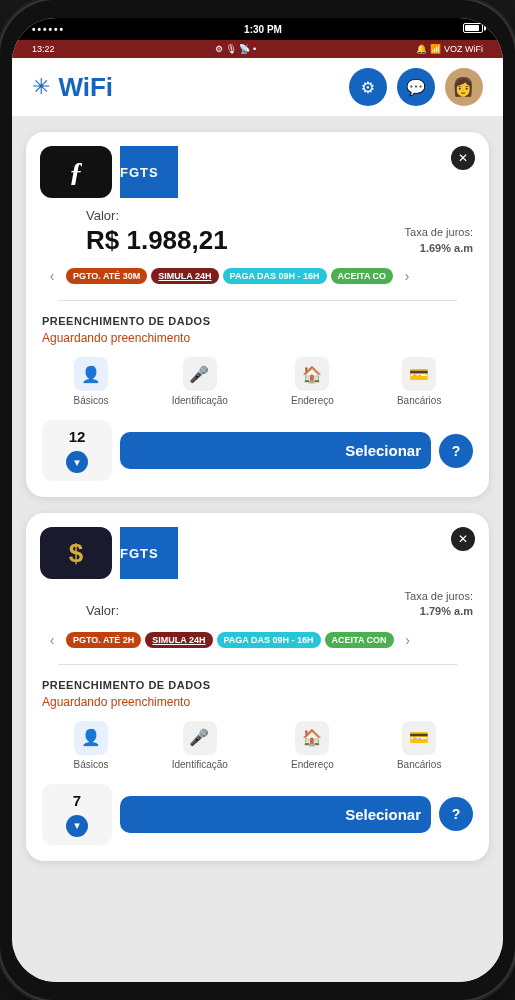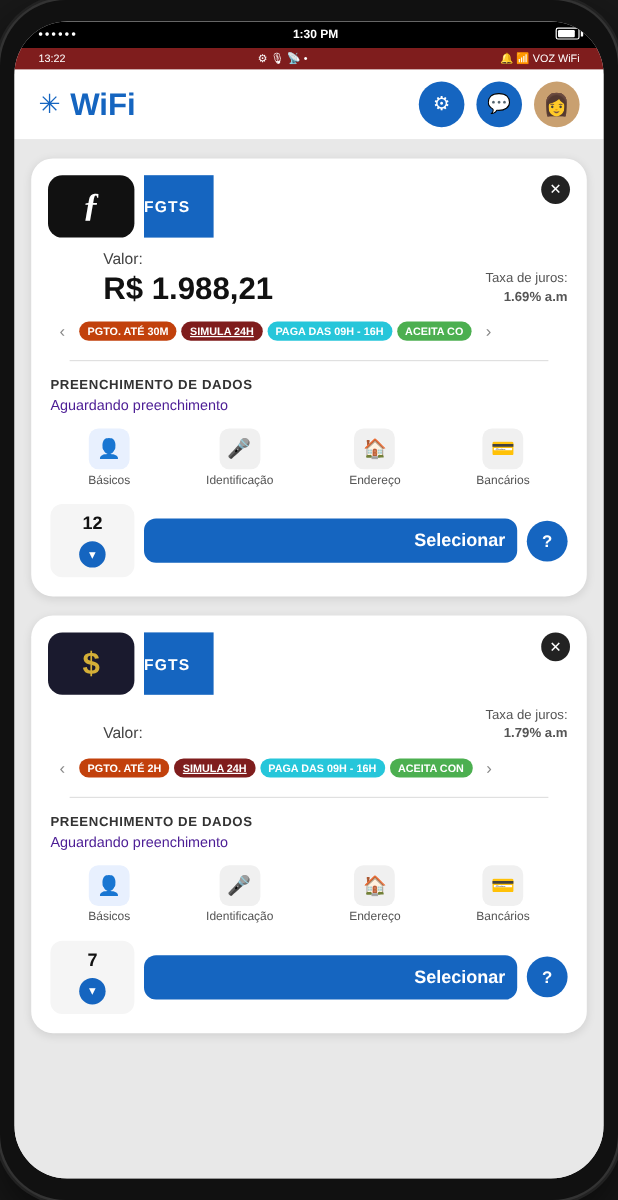--- a/index.html
+++ b/index.html
@@ -211,21 +211,21 @@
       display: flex; align-items: center; justify-content: center;
       color: #888; font-size: 14px; cursor: pointer; flex-shrink: 0;
     }
     .section-title {
       font-size: 11px;
       font-weight: 800;
       color: #333;
       letter-spacing: 0.5px;
       margin-bottom: 4px;
     }
-    .awaiting-text { color: #4c1d95; font-size: 12px; margin-bottom: 12px; }
+    .awaiting-text { color: #c2410c; font-size: 12px; margin-bottom: 12px; }
     .steps-row {
       display: flex;
       justify-content: space-around;
       margin-bottom: 14px;
     }
     .step-item {
       display: flex;
       flex-direction: column;
       align-items: center;
       gap: 4px;

